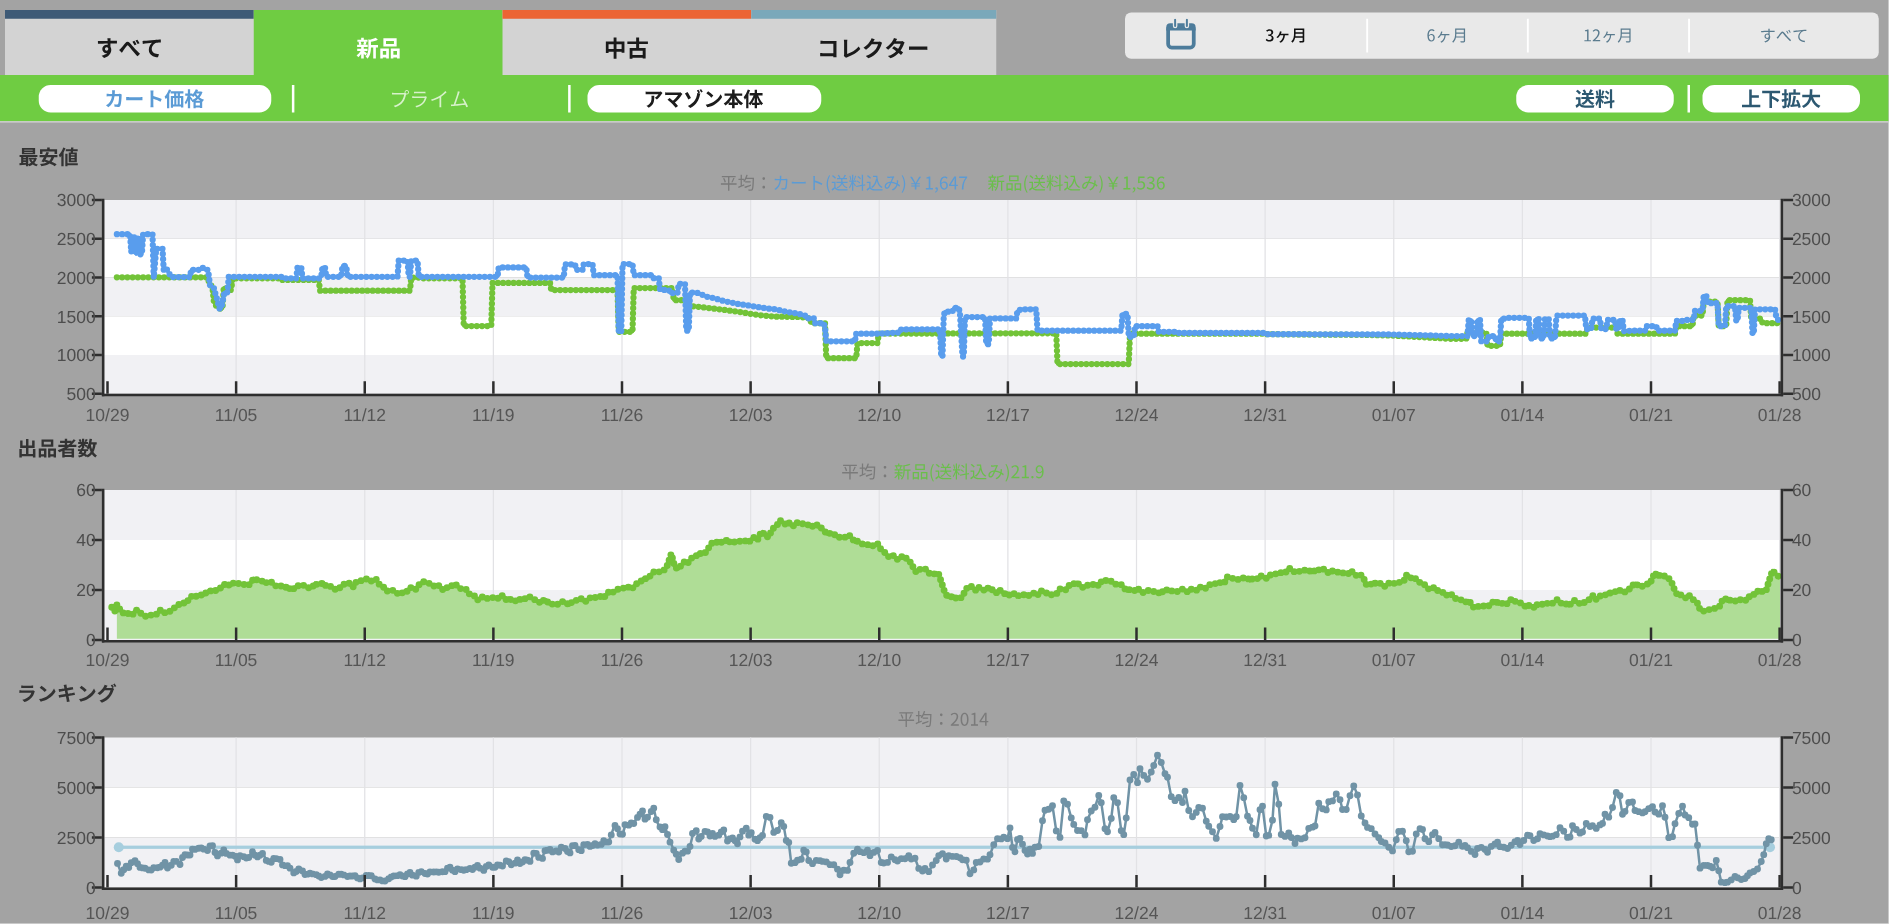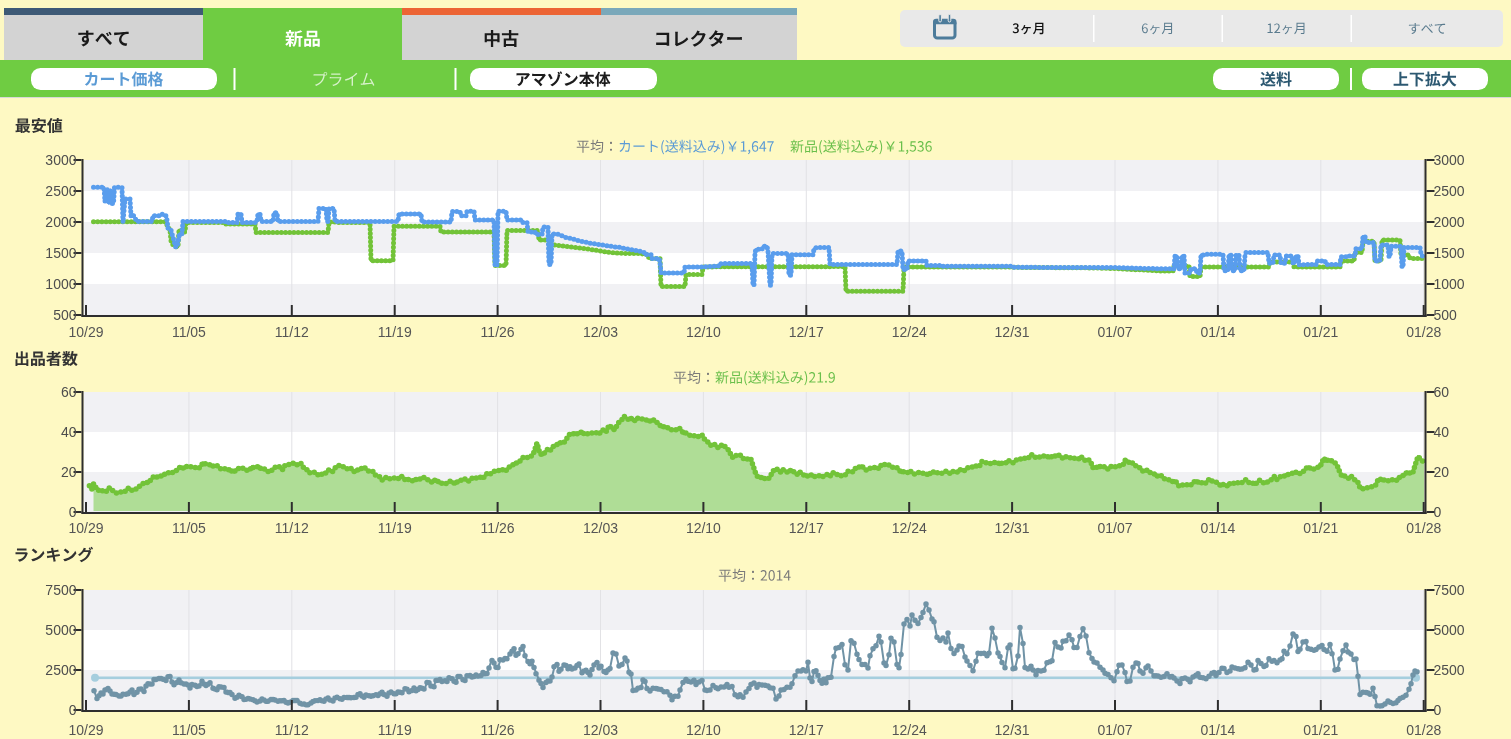--- a/index.html
+++ b/index.html
@@ -1,14 +1,14 @@
 <!DOCTYPE html>
 <html><head><meta charset="utf-8"><style>
 html,body{margin:0;padding:0;background:#ffffff;font-family:"Liberation Sans",sans-serif;}
-#wrap{position:relative;width:1511px;height:739px;overflow:hidden;background:#fef9c3;}
+#wrap{position:relative;width:1511px;height:739px;overflow:hidden;background:#a3a3a3;}
 </style></head>
 <body>
 <div id="wrap"><svg width="1511" height="739" viewBox="0 0 1511 739">
       <rect x="4" y="8" width="793" height="52" fill="#d3d3d3"></rect>
       <rect x="4" y="8" width="199" height="7" fill="#3e5a76"></rect>
       <rect x="203" y="8" width="199" height="52" fill="#6fcc42"></rect>
       <rect x="402" y="8" width="199" height="7" fill="#ec6434"></rect>
       <rect x="601" y="8" width="196" height="7" fill="#7aa8ba"></rect>
       <path transform="translate(76.74,45.09)" d="M9.81,-6.68C10.04,-5.11 9.38,-4.54 8.62,-4.54C7.90,-4.54 7.24,-5.06 7.24,-5.89C7.24,-6.84 7.92,-7.33 8.62,-7.33C9.13,-7.33 9.54,-7.11 9.81,-6.68ZM1.58,-12.28L1.64,-10.10C3.85,-10.22 6.66,-10.33 9.38,-10.37L9.40,-9.16C9.16,-9.20 8.93,-9.22 8.68,-9.22C6.71,-9.22 5.08,-7.88 5.08,-5.85C5.08,-3.65 6.79,-2.54 8.17,-2.54C8.46,-2.54 8.73,-2.57 8.98,-2.63C7.99,-1.55 6.41,-0.95 4.59,-0.58L6.52,1.33C10.91,0.11 12.28,-2.88 12.28,-5.22C12.28,-6.16 12.06,-7.00 11.63,-7.67L11.61,-10.39C14.06,-10.39 15.73,-10.35 16.81,-10.30L16.83,-12.42C15.89,-12.44 13.43,-12.40 11.61,-12.40L11.63,-12.96C11.65,-13.25 11.72,-14.22 11.75,-14.51L9.14,-14.51C9.20,-14.29 9.27,-13.68 9.32,-12.94L9.36,-12.38C6.91,-12.35 3.64,-12.28 1.58,-12.28ZM18.54,-5.04L20.70,-2.81C21.01,-3.29 21.42,-4.00 21.83,-4.59C22.61,-5.62 23.90,-7.38 24.62,-8.28C25.15,-8.95 25.51,-9.04 26.12,-8.33C26.98,-7.38 28.33,-5.69 29.45,-4.36C30.58,-3.02 32.08,-1.22 33.37,-0.00L35.26,-2.12C33.55,-3.67 32.00,-5.27 30.85,-6.53C29.79,-7.69 28.37,-9.54 27.13,-10.73C25.81,-12.02 24.64,-11.90 23.40,-10.46C22.27,-9.16 20.90,-7.31 20.05,-6.44C19.51,-5.87 19.08,-5.47 18.54,-5.04ZM30.76,-12.40L29.20,-11.75C29.86,-10.82 30.33,-9.95 30.85,-8.82L32.47,-9.52C32.06,-10.35 31.28,-11.65 30.76,-12.40ZM33.17,-13.39L31.63,-12.67C32.29,-11.77 32.78,-10.96 33.37,-9.83L34.94,-10.58C34.52,-11.39 33.71,-12.67 33.17,-13.39ZM37.28,-12.38L37.51,-9.92C39.60,-10.37 43.27,-10.76 44.96,-10.94C43.76,-10.03 42.30,-7.97 42.30,-5.38C42.30,-1.49 45.86,0.54 49.63,0.79L50.47,-1.67C47.43,-1.84 44.66,-2.92 44.66,-5.87C44.66,-8.01 46.28,-10.35 48.46,-10.93C49.41,-11.14 50.96,-11.14 51.93,-11.16L51.91,-13.46C50.65,-13.43 48.67,-13.30 46.82,-13.16C43.52,-12.87 40.55,-12.60 39.06,-12.47C38.70,-12.44 38.00,-12.40 37.28,-12.38Z" fill="#1a1a1a"></path>
       <path transform="translate(284.96,45.24)" d="M15.62,-15.10C14.53,-14.51 12.73,-13.93 11.02,-13.52L9.76,-13.88L9.76,-7.60C9.76,-5.11 9.54,-2.03 7.45,0.18C7.96,0.43 8.73,1.17 9.00,1.66C11.39,-0.83 11.79,-4.66 11.81,-7.34L13.63,-7.34L13.63,1.51L15.73,1.51L15.73,-7.34L17.44,-7.34L17.44,-9.34L11.81,-9.34L11.81,-11.88C13.70,-12.26 15.75,-12.82 17.35,-13.54L15.62,-15.10ZM1.85,-11.48C2.11,-10.87 2.34,-10.08 2.41,-9.49L0.74,-9.49L0.74,-7.72L3.98,-7.72L3.98,-6.34L0.79,-6.34L0.79,-4.52L3.56,-4.52C2.72,-3.15 1.48,-1.82 0.29,-1.04C0.74,-0.68 1.37,0.02 1.69,0.49C2.47,-0.14 3.28,-1.03 3.98,-2.03L3.98,1.58L6.07,1.58L6.07,-2.27C6.59,-1.76 7.09,-1.22 7.38,-0.86L8.64,-2.41C8.24,-2.74 6.70,-3.92 6.07,-4.36L6.07,-4.52L9.05,-4.52L9.05,-6.34L6.07,-6.34L6.07,-7.72L9.22,-7.72L9.22,-9.49L7.38,-9.49C7.65,-10.03 7.94,-10.75 8.26,-11.54L7.16,-11.75L9.07,-11.75L9.07,-13.50L6.07,-13.50L6.07,-15.14L3.98,-15.14L3.98,-13.50L0.95,-13.50L0.95,-11.75L2.99,-11.75L1.85,-11.48ZM3.58,-11.75L6.30,-11.75C6.14,-11.12 5.87,-10.31 5.62,-9.76L6.91,-9.49L3.20,-9.49L4.18,-9.76C4.10,-10.30 3.87,-11.12 3.58,-11.75ZM23.83,-12.51L30.17,-12.51L30.17,-10.10L23.83,-10.10L23.83,-12.51ZM21.74,-14.58L21.74,-8.05L32.36,-8.05L32.36,-14.58L21.74,-14.58ZM19.26,-6.53L19.26,1.62L21.31,1.62L21.31,0.70L23.99,0.70L23.99,1.51L26.15,1.51L26.15,-6.53L19.26,-6.53ZM21.31,-1.37L21.31,-4.46L23.99,-4.46L23.99,-1.37L21.31,-1.37ZM27.67,-6.53L27.67,1.62L29.74,1.62L29.74,0.70L32.63,0.70L32.63,1.53L34.79,1.53L34.79,-6.53L27.67,-6.53ZM29.74,-1.37L29.74,-4.46L32.63,-4.46L32.63,-1.37L29.74,-1.37Z" fill="#ffffff"></path>

